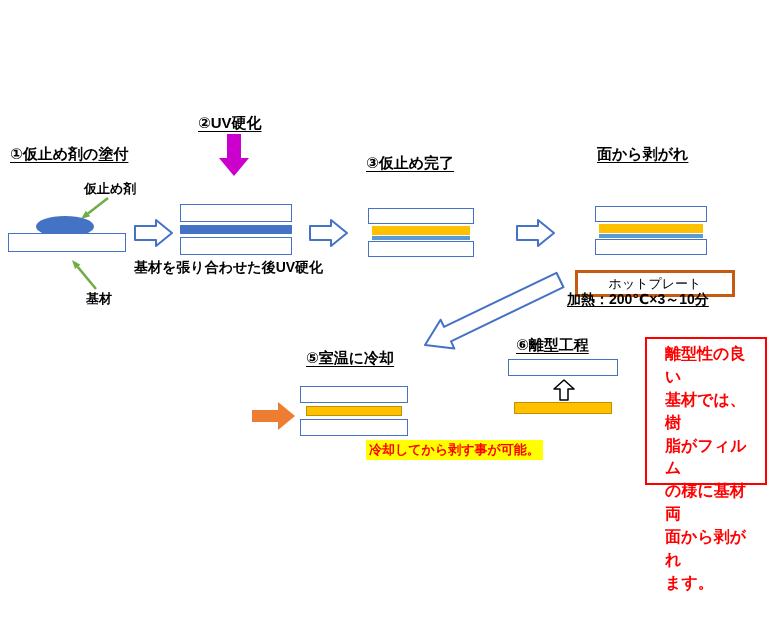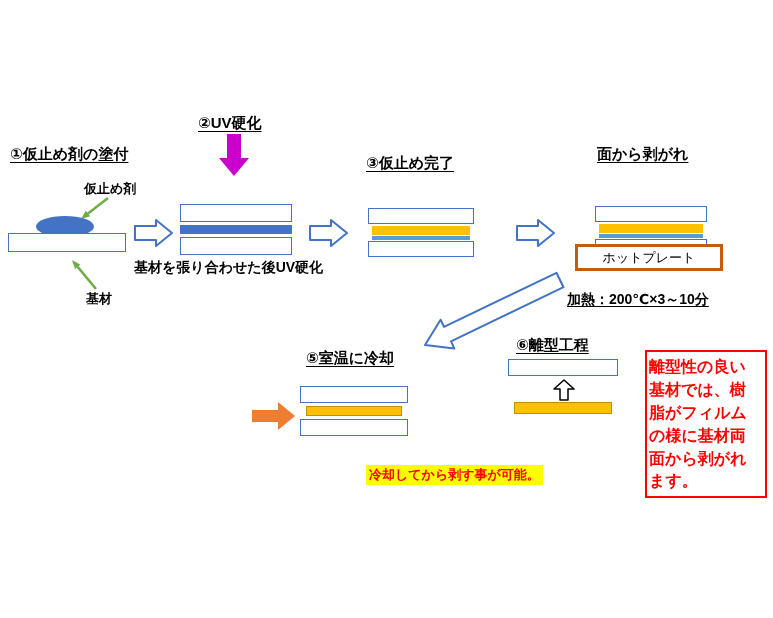--- a/index.html
+++ b/index.html
@@ -11,23 +11,23 @@
   .caption { font-size: 14px; font-weight: 700; color: #000; white-space: nowrap; }
   .preline { white-space: pre-line; }
   .wrect { background: #fff; border: 1.5px solid var(--accent-blue, #4472C4); }
   .layer-blue { background: var(--layer-blue, #4472C4); }
   .layer-yellow { background: var(--layer-yellow, #FFC000); }
   .layer-yellow-b { background: var(--layer-yellow, #FFC000); border: 1px solid var(--yellow-border, #BF9000); }
   .layer-cyan { background: var(--layer-cyan, #5B9BD5); }
   .ellipse { background: var(--layer-blue, #4472C4); border-radius: 50%; }
   .hotplate { background: #fff; border: 3px solid var(--hotplate-border, #C55A11); display: flex; align-items: center; justify-content: center; font-size: 13px; color: #000; }
   .heat-note { font-size: 14px; font-weight: 700; color: #000; text-decoration: underline; text-underline-offset: 2px; white-space: nowrap; }
-  .cool-note { font-size: 13px; font-weight: 700; color: var(--note-red, #FF0000); background: var(--note-bg, #FFFF00); padding: 1px 3px; white-space: nowrap; margin-top: 25px; }
+  .cool-note { font-size: 13px; font-weight: 700; color: var(--note-red, #FF0000); background: var(--note-bg, #FFFF00); padding: 1px 3px; white-space: nowrap; }
   .left-box { background: var(--left-box-bg, #F5AE8C); border: 1px solid var(--left-box-border, #DE8257); font-size: 17px; font-weight: 700; line-height: 1.42; padding: 6px 8px; color: #000; }
-  .right-box { background: #fff; border: 2px solid var(--note-red, #FF0000); color: var(--note-red, #FF0000); font-size: 16px; font-weight: 700; line-height: 1.43; padding: 4px 2px; margin-top: 13px; }
+  .right-box { background: #fff; border: 2px solid var(--note-red, #FF0000); color: var(--note-red, #FF0000); font-size: 16px; font-weight: 700; line-height: 1.43; padding: 4px 18px; }
   .flow-arrow { fill: #fff; stroke: var(--accent-blue, #4472C4); stroke-width: 2; stroke-linejoin: round; }
   .green-line { stroke: var(--green, #70AD47); stroke-width: 2.5; }
   .green-head { fill: var(--green, #70AD47); }
 </style>
 </head>
 <body>
 
 <div class="canvas">
 
   <div class="abs step-title" style="left:10px;top:145px">①仮止め剤の塗付</div>
@@ -69,21 +69,21 @@
 
   <svg class="abs" style="left:516px;top:218px" width="40" height="30" viewBox="0 0 40 30">
     <polygon class="flow-arrow" points="1,8 22,8 22,2 38,15 22,28 22,22 1,22"></polygon>
   </svg>
 
   <div class="abs step-title" style="left:597px;top:145px">面から剥がれ</div>
   <div class="abs wrect" style="left:595px;top:206px;width:112px;height:16px"></div>
   <div class="abs layer-yellow" style="left:599px;top:224px;width:104px;height:9px"></div>
   <div class="abs layer-cyan" style="left:599px;top:234px;width:104px;height:4px"></div>
   <div class="abs wrect" style="left:595px;top:239px;width:112px;height:16px"></div>
-  <div class="abs hotplate" style="left:575px;top:244px;width:148px;height:27px">
+  <div class="abs hotplate" style="left:575px;top:270px;width:160px;height:27px">
     <span>ホットプレート</span>
   </div>
   <div class="abs heat-note" style="left:567px;top:291px">加熱：200℃×3～10分</div>
 
   <svg class="abs" style="left:410px;top:270px" width="165" height="85" viewBox="0 0 165 85">
     <polygon class="flow-arrow" points="146.5,2.8 34,56.9 30.6,49.7 15,75 44.4,78.6 41,71.4 153.5,17.2"></polygon>
   </svg>
 
   <div class="abs step-title" style="left:306px;top:349px">⑤室温に冷却</div>
   <div class="abs wrect" style="left:300px;top:386px;width:108px;height:17px"></div>

